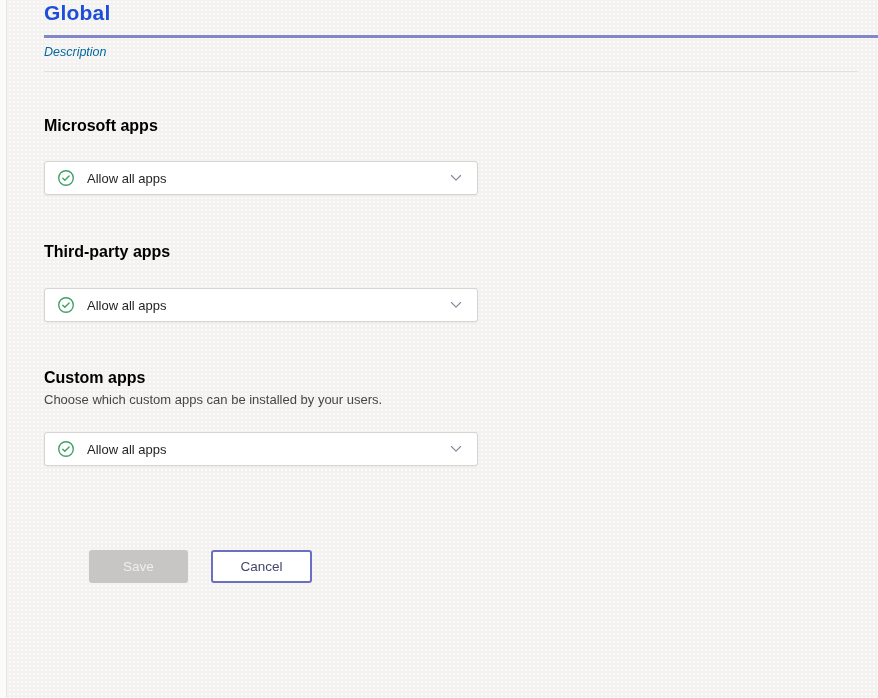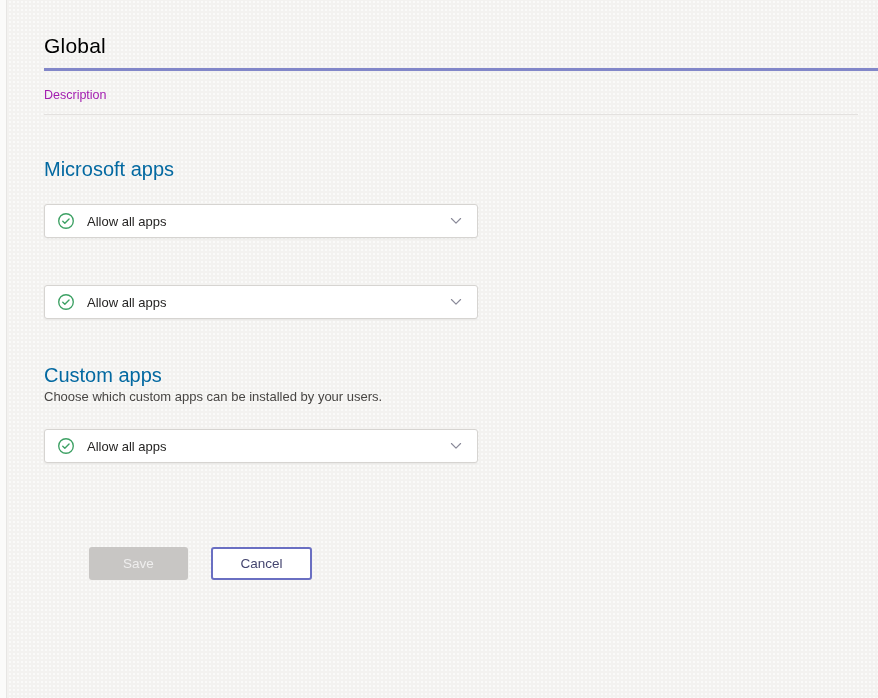--- a/index.html
+++ b/index.html
@@ -25,59 +25,59 @@
     background: #fbfbfa;
     border-right: 1px solid #e7e6e4;
   }
 
   .content {
     position: relative;
     margin-left: 44px;
   }
 
   .page-title {
-    padding-top: 33px;
     font-size: 21px;
     line-height: 25px;
-    font-weight: 400;
-    color: #000000;
+    font-weight: 700;
+    color: #1d4ed8;
     letter-spacing: 0.2px;
   }
 
   .accent-divider {
     margin-top: 10px;
     height: 3px;
     background: #8287c9;
     width: 834px; 
   }
 
   .description-label {
-    margin-top: 17px;
+    margin-top: 7px;
     font-size: 12.5px;
     line-height: 14px;
-    color: #a21caf;
+    color: #0369a1;
+    font-style: italic;
   }
 
   .thin-divider {
     margin-top: 12px;
     height: 1px;
     background: #e3e1df;
     width: 814px;
   }
 
   .section { width: 650px; }
   .section.first   { margin-top: 44px; }
   .section.second  { margin-top: 47px; }
   .section.third   { margin-top: 46px; }
 
   .section-heading {
-    font-size: 20px;
+    font-size: 16px;
     line-height: 20px;
-    font-weight: 400;
-    color: #0369a1;
+    font-weight: 700;
+    color: #000000;
   }
 
   .section-desc {
     margin-top: 4px;
     font-size: 13px;
     line-height: 15px;
     color: #484644;
   }
 
   .dropdown {
@@ -169,20 +169,21 @@
         <path d="M6.4 10.3l2.3 2.3 4.7-4.9" fill="none" stroke="#3da164" stroke-width="1.5" stroke-linecap="round" stroke-linejoin="round"></path>
       </svg>
       <span class="dropdown-value">Allow all apps</span>
       <svg class="chevron-icon" viewBox="0 0 16 12">
         <path d="M2.5 3l5.5 5.5L13.5 3" fill="none" stroke="#8a8a99" stroke-width="1.4" stroke-linecap="round" stroke-linejoin="round"></path>
       </svg>
     </div>
   </div>
 
   <div class="section second">
+    <div class="section-heading">Third-party apps</div>
     <div class="dropdown">
       <svg class="check-icon" viewBox="0 0 20 20">
         <circle cx="10" cy="10" r="8.1" fill="none" stroke="#3da164" stroke-width="1.5"></circle>
         <path d="M6.4 10.3l2.3 2.3 4.7-4.9" fill="none" stroke="#3da164" stroke-width="1.5" stroke-linecap="round" stroke-linejoin="round"></path>
       </svg>
       <span class="dropdown-value">Allow all apps</span>
       <svg class="chevron-icon" viewBox="0 0 16 12">
         <path d="M2.5 3l5.5 5.5L13.5 3" fill="none" stroke="#8a8a99" stroke-width="1.4" stroke-linecap="round" stroke-linejoin="round"></path>
       </svg>
     </div>

